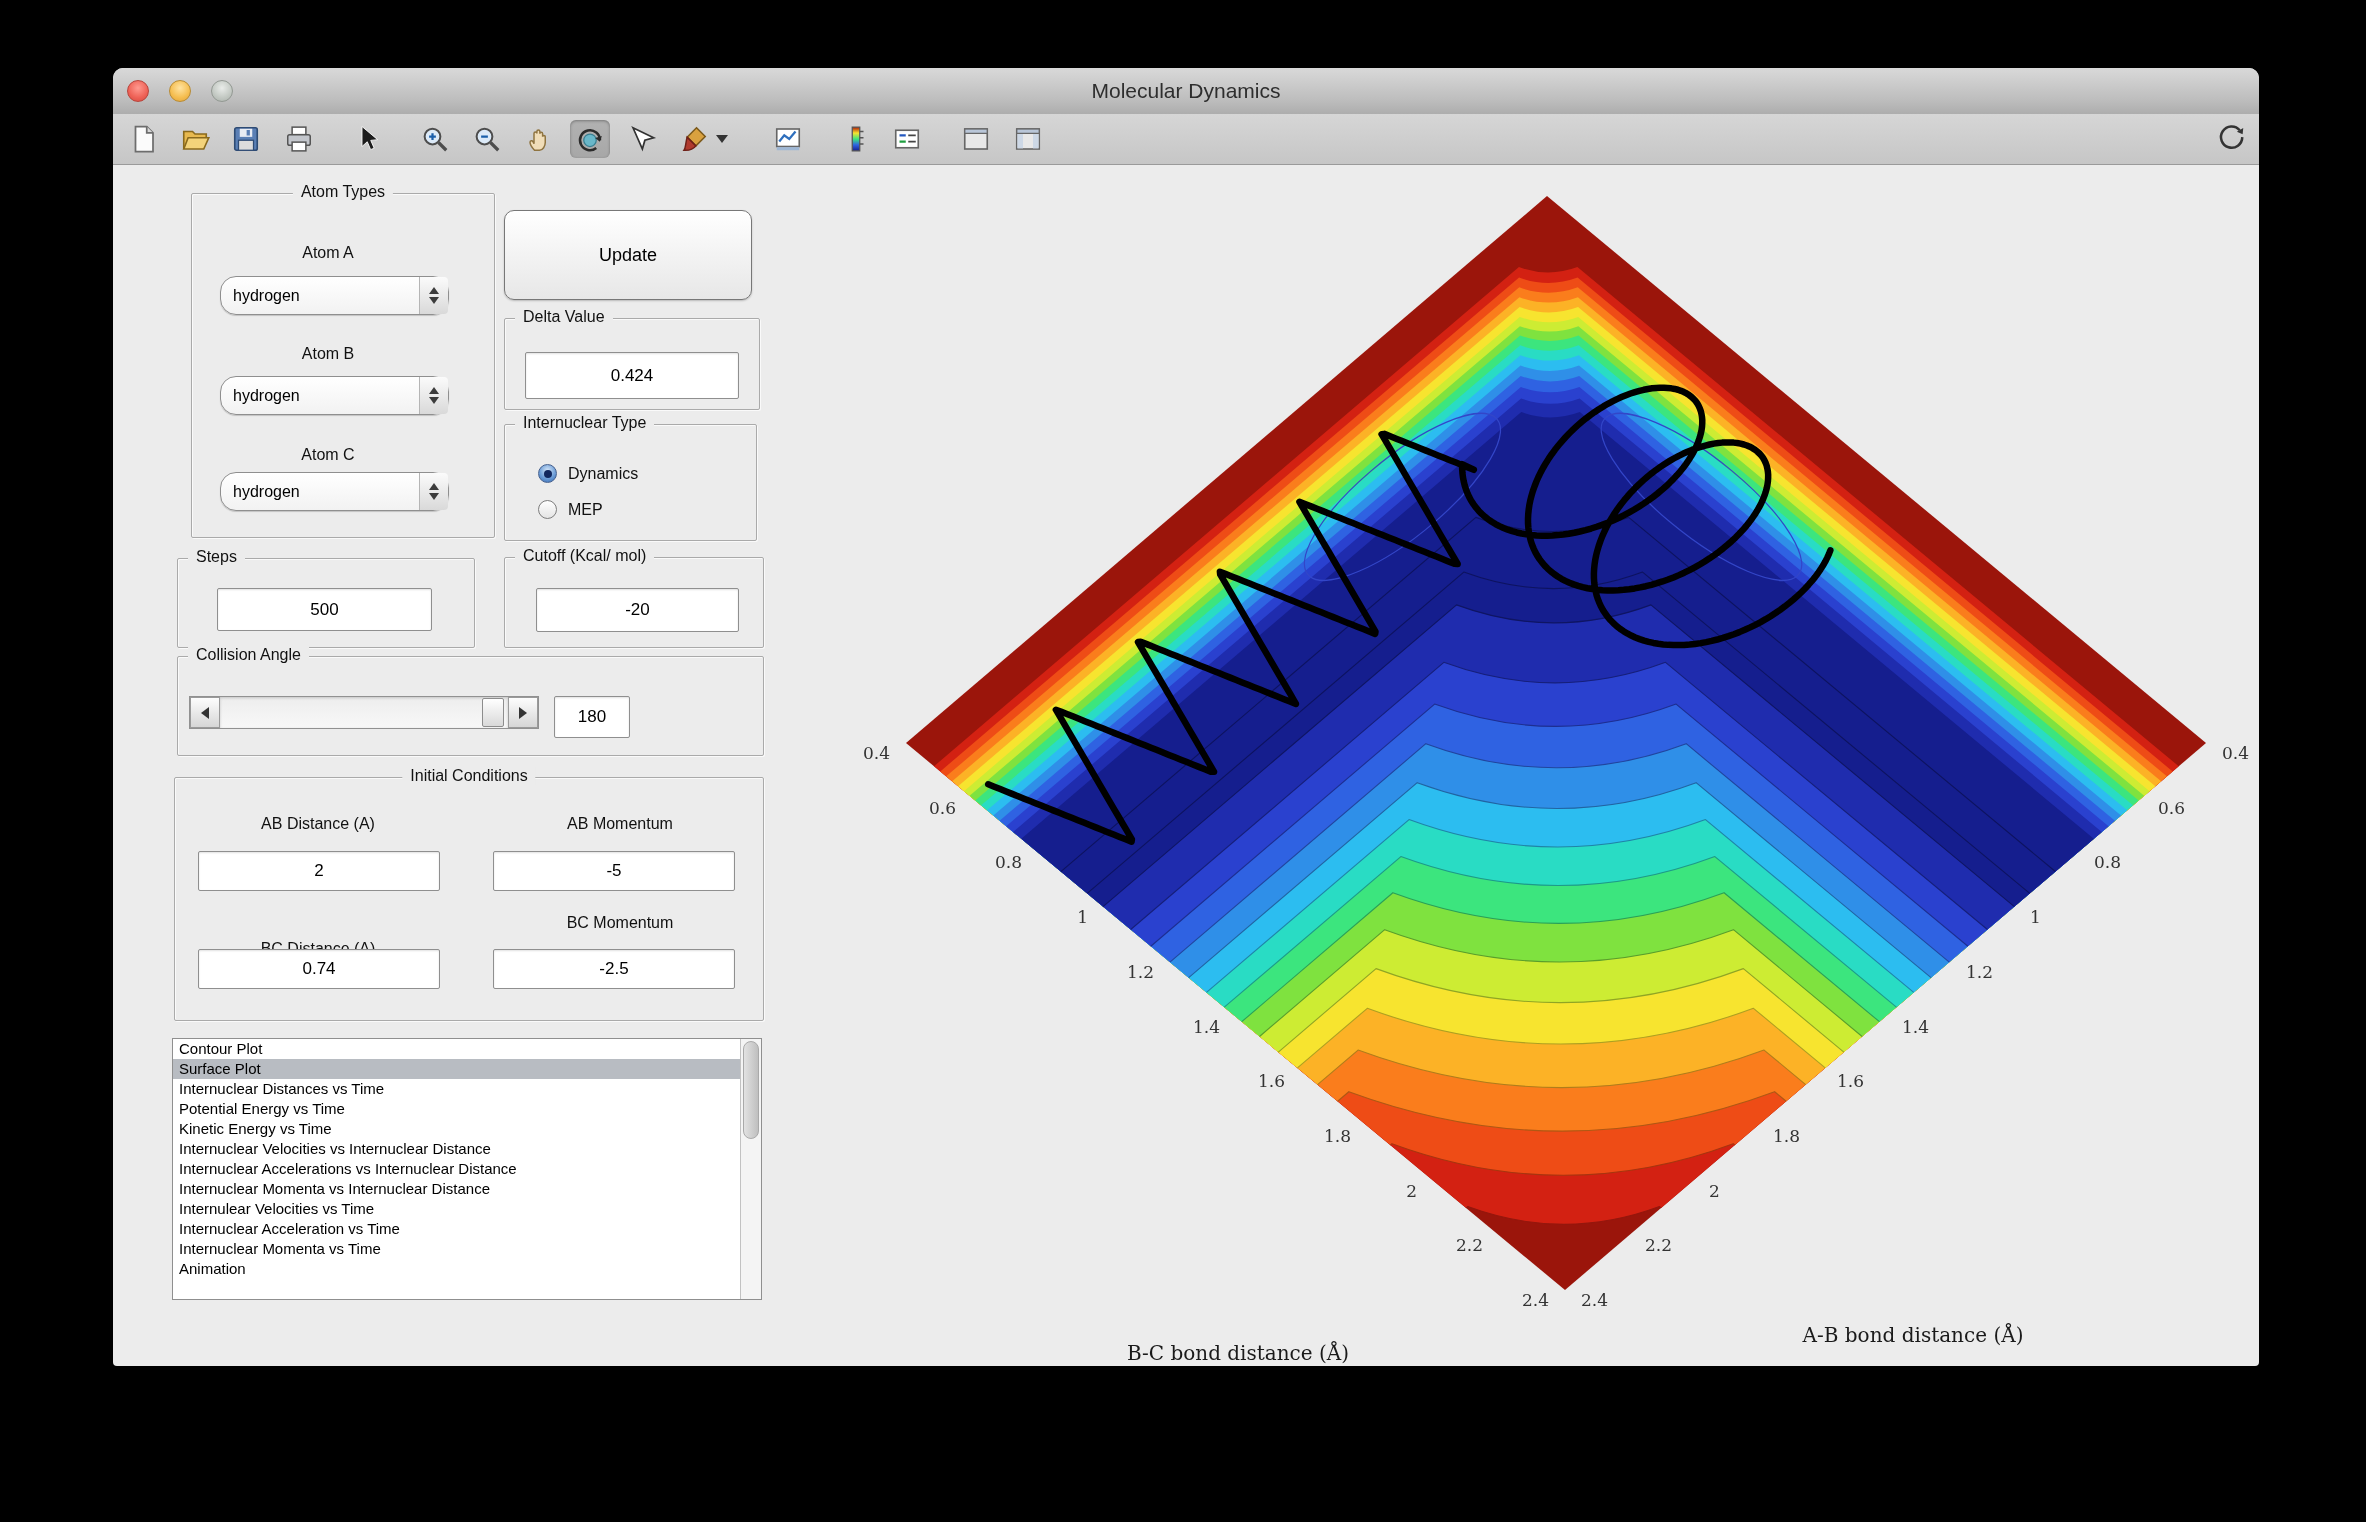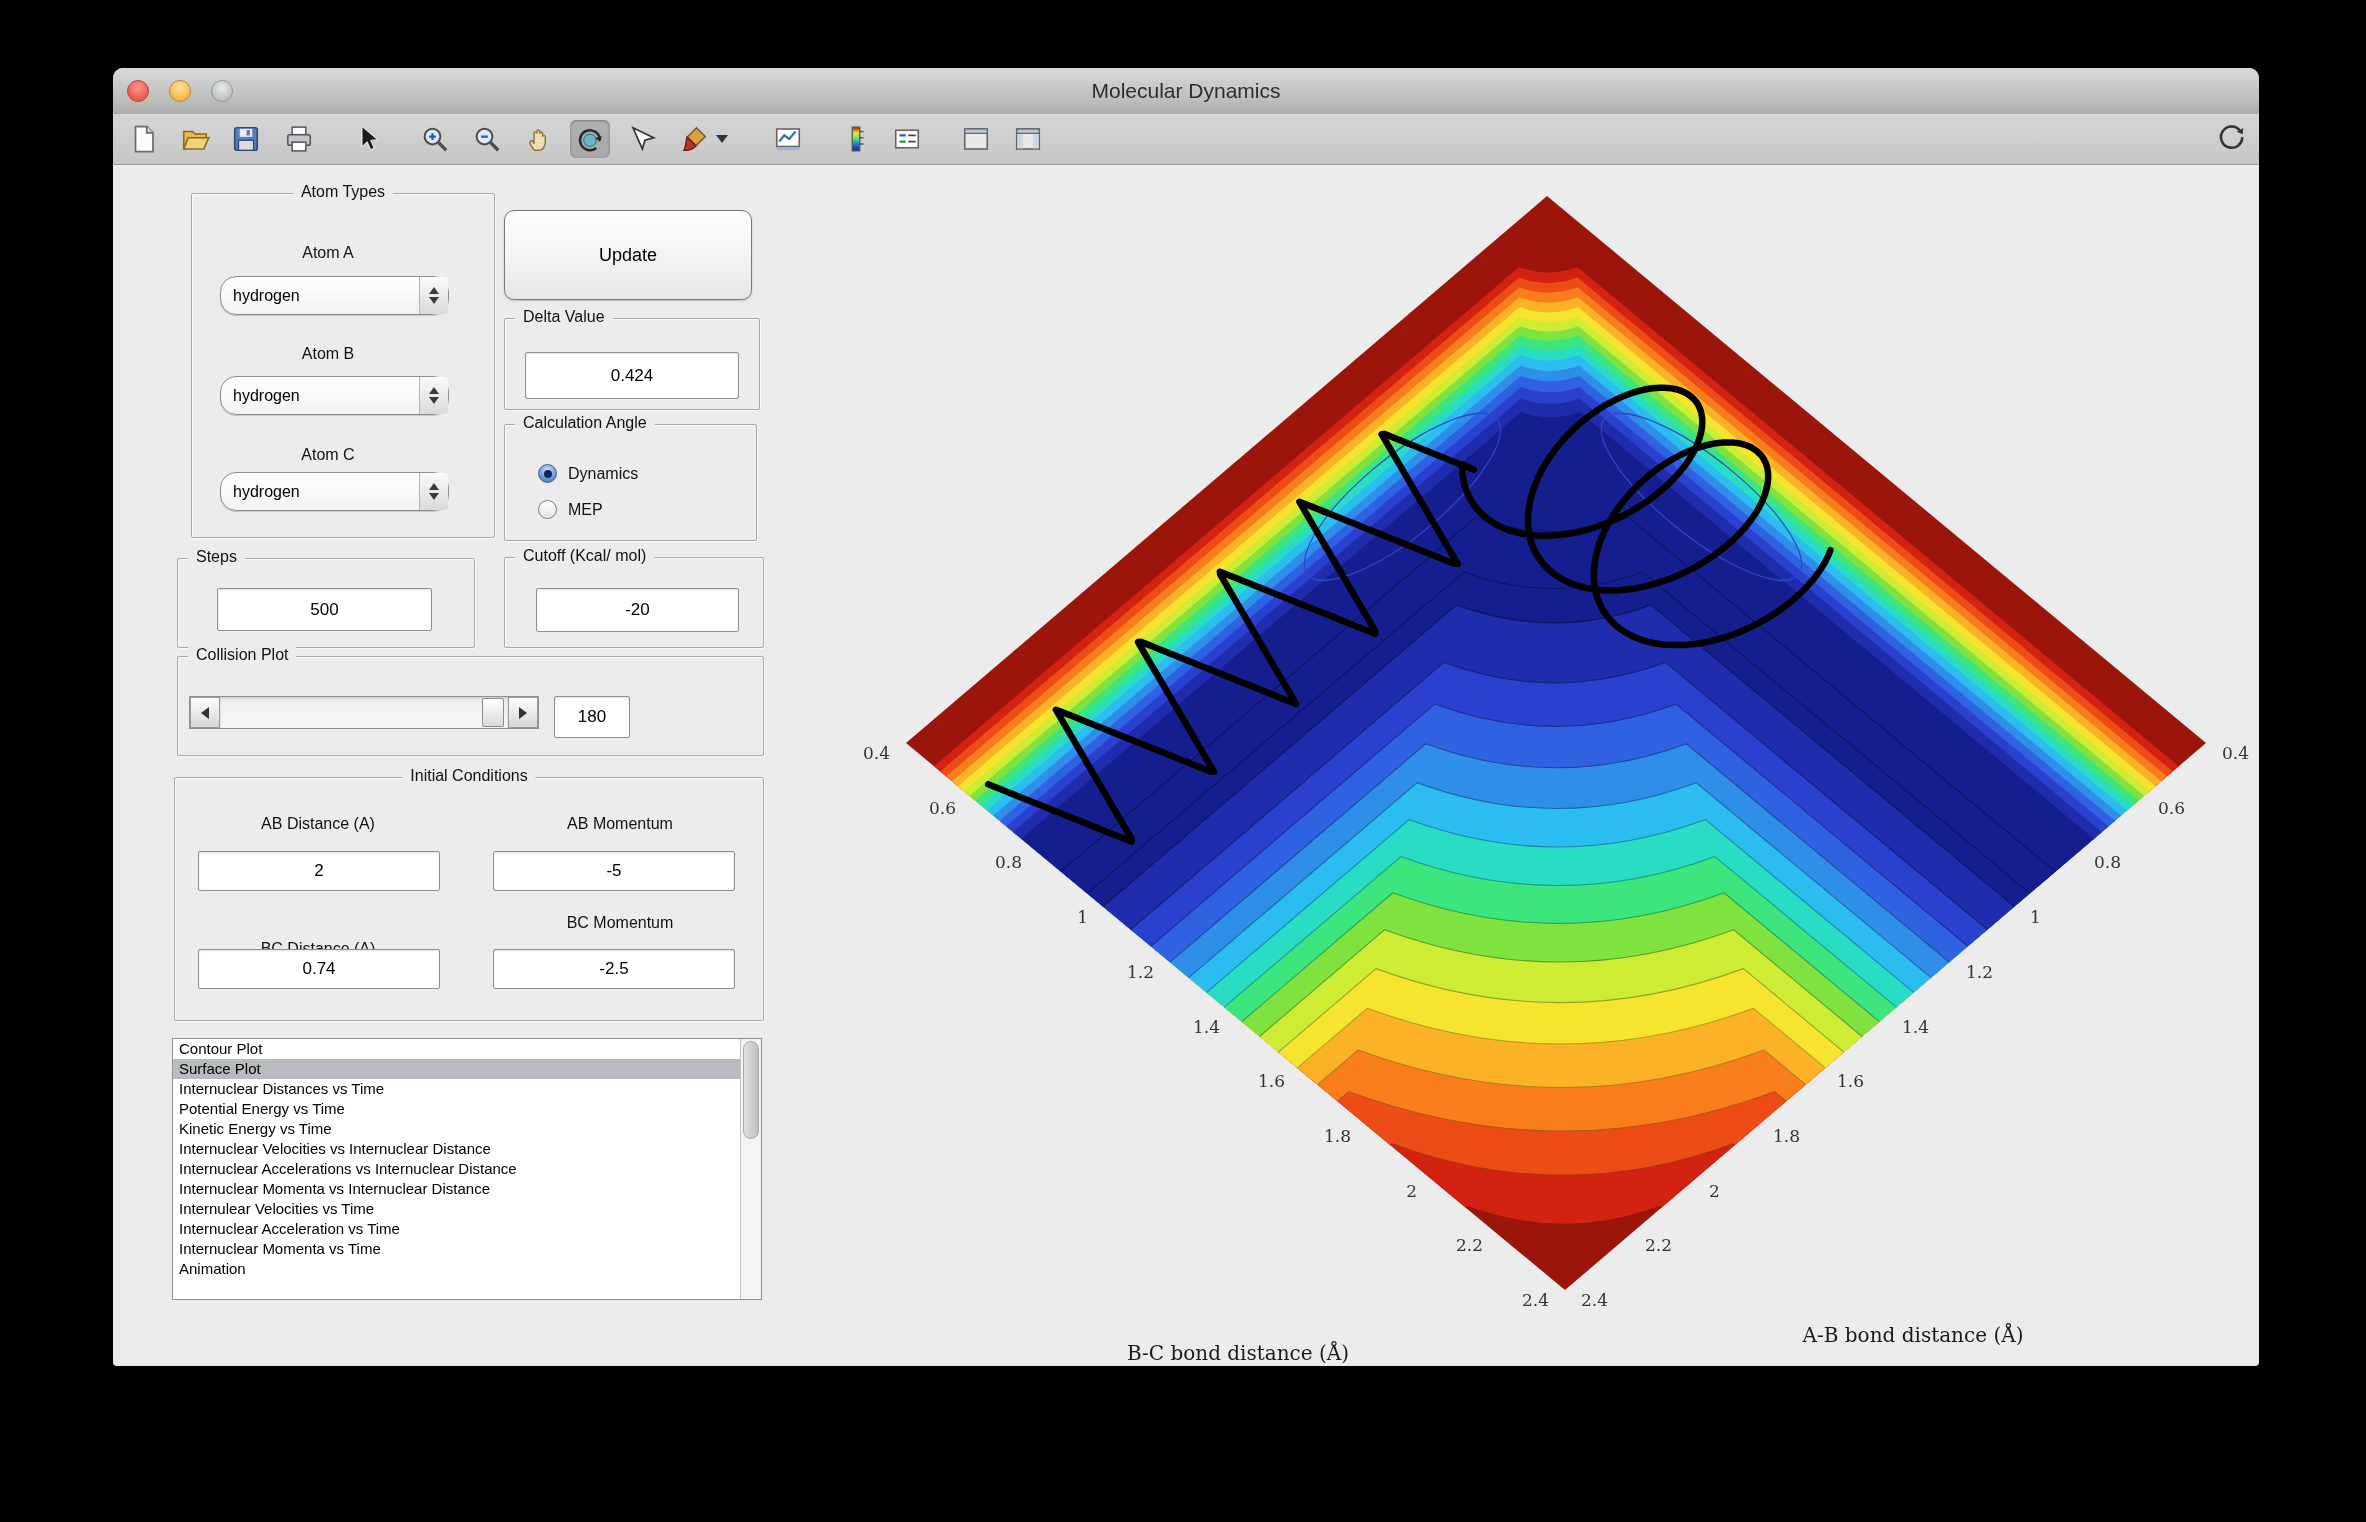--- a/index.html
+++ b/index.html
@@ -298,21 +298,21 @@
   </div>
 
   <div class="btn" style="left:391px;top:142px;width:246px;height:88px">Update</div>
 
   <div class="group" style="left:391px;top:250px;width:254px;height:90px">
     <span class="gtitle left">Delta Value</span>
   </div>
   <div class="field" style="left:412px;top:284px;width:212px;height:45px">0.424</div>
 
   <div class="group" style="left:391px;top:356px;width:251px;height:115px">
-    <span class="gtitle left">Calculation Angle</span>
+    <span class="gtitle left">Internuclear Type</span>
   </div>
   <div class="radio-row" style="left:425px;top:396px">
     <span class="radio sel"></span>
     <span>Dynamics</span>
   </div>
   <div class="radio-row" style="left:425px;top:432px">
     <span class="radio"></span>
     <span>MEP</span>
   </div>
 
@@ -320,21 +320,21 @@
     <span class="gtitle left">Steps</span>
   </div>
   <div class="field" style="left:104px;top:520px;width:213px;height:41px">500</div>
 
   <div class="group" style="left:391px;top:489px;width:258px;height:89px">
     <span class="gtitle left">Cutoff (Kcal/ mol)</span>
   </div>
   <div class="field" style="left:423px;top:520px;width:201px;height:42px">-20</div>
 
   <div class="group" style="left:64px;top:588px;width:585px;height:98px">
-    <span class="gtitle left">Collision Plot</span>
+    <span class="gtitle left">Collision Angle</span>
   </div>
   <div class="slider" style="left:76px;top:628px;width:350px">
     <div class="sl-track"></div>
     <div class="sl-btn sl-left">
         <span class="arr-l"></span>
       </div>
     <div class="sl-thumb" style="left:292px"></div>
     <div class="sl-btn sl-right">
         <span class="arr-r"></span>
       </div>

